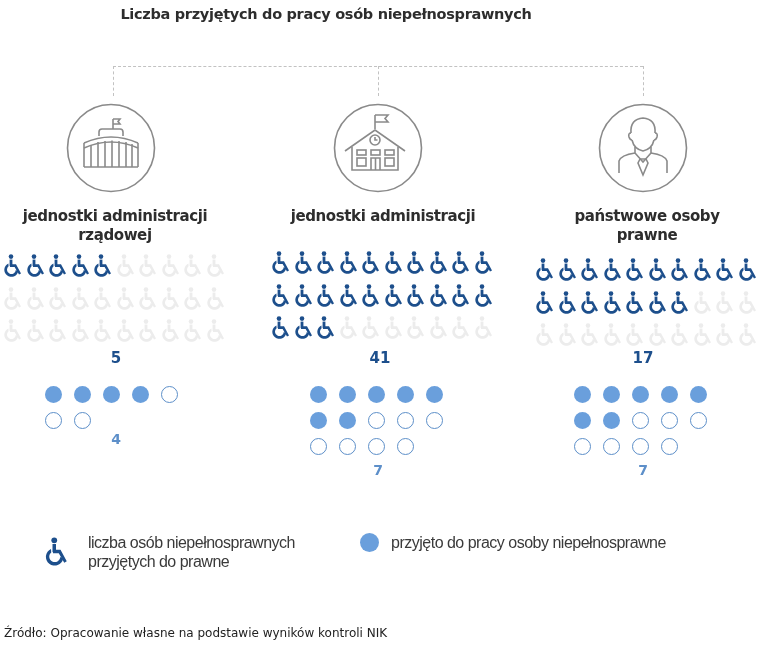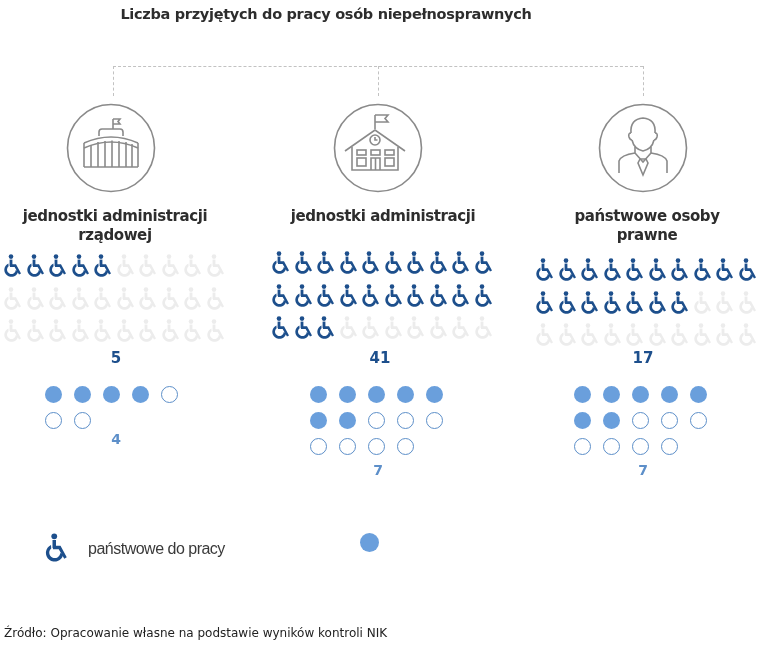--- a/index.html
+++ b/index.html
@@ -879,22 +879,24 @@
 <div class="legend-item" style="left:44px;top:533px">
   <svg class="wc" style="width:28px;height:30px;margin-right:16px" viewBox="0 0 22 24">
     <g fill="#1d4f8c">
       <circle cx="8" cy="2.6" r="2.3"></circle>
       <rect x="6.6" y="5.6" width="2.8" height="6.5"></rect>
       <path d="M5.4 9.5 A7 7 0 1 0 15.2 17.2 L12.8 16 A4.4 4.4 0 1 1 5.6 12.3 Z"></path>
       <path d="M7 10.2 h6 l5 9.2 l-2 1.1 l-4.4 -7.6 h-4.6 z"></path>
     </g>
   </svg>
   <div class="legend-text">
-    <div>państwowe do pracy</div>
+    <div>liczba osób niepełnosprawnych</div>
+    <div>przyjętych do prawne</div>
   </div>
 </div>
 <div class="legend-item" style="left:360px;top:533px">
   <div class="dot on" style="width:19px;height:19px;margin-right:12px"></div>
   <div class="legend-text">
+    <div>przyjęto do pracy osoby niepełnosprawne</div>
   </div>
 </div>
 
 <div class="source">Źródło: Opracowanie własne na podstawie wyników kontroli NIK</div>
 
 </body></html>

